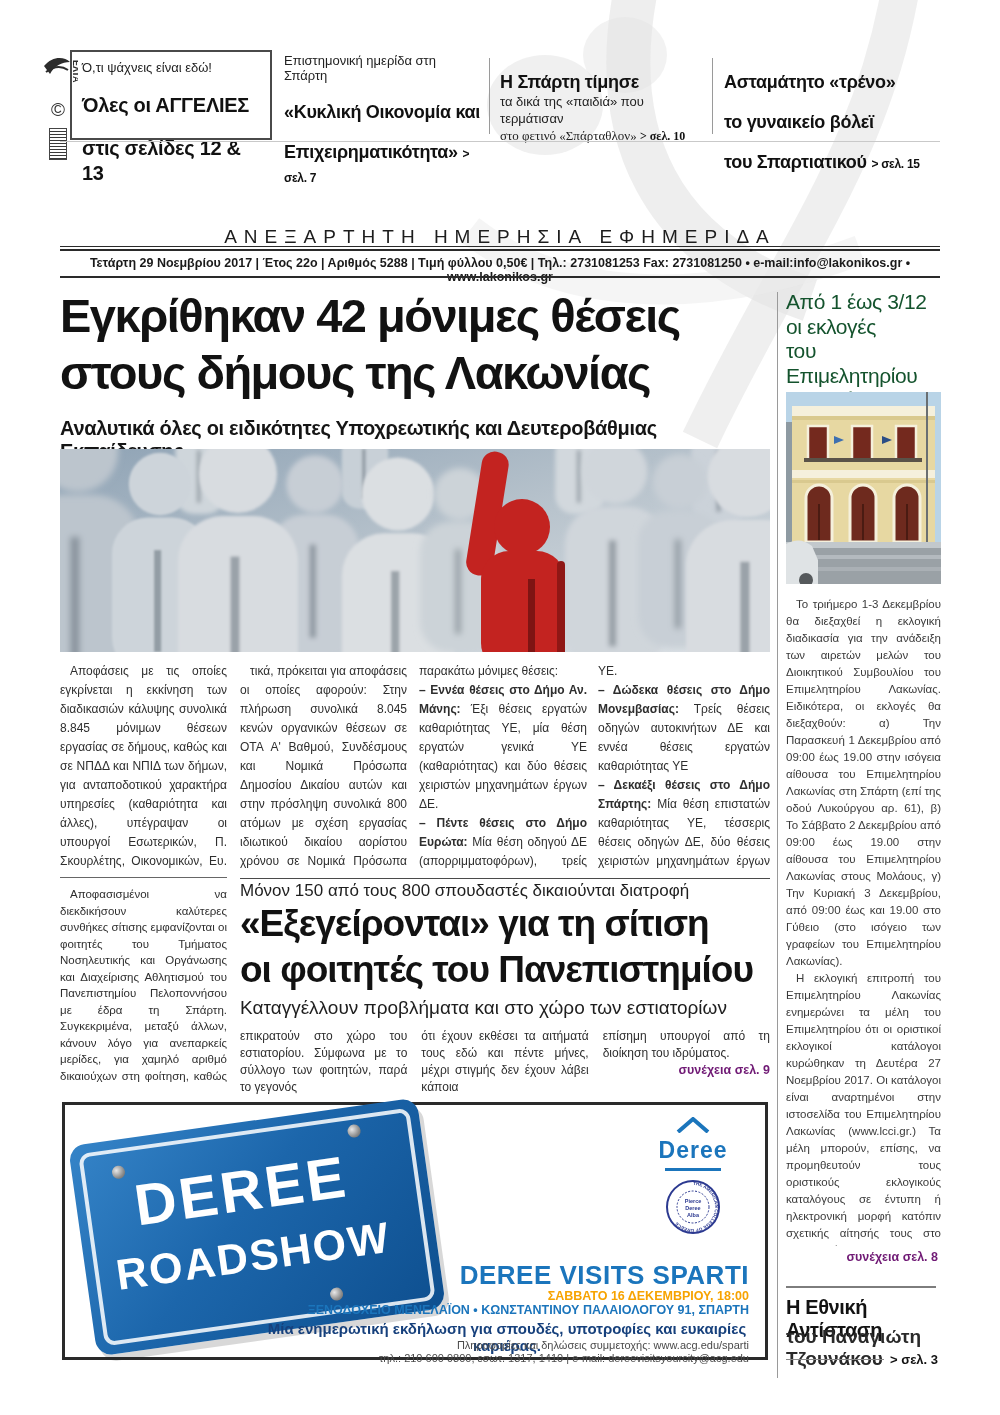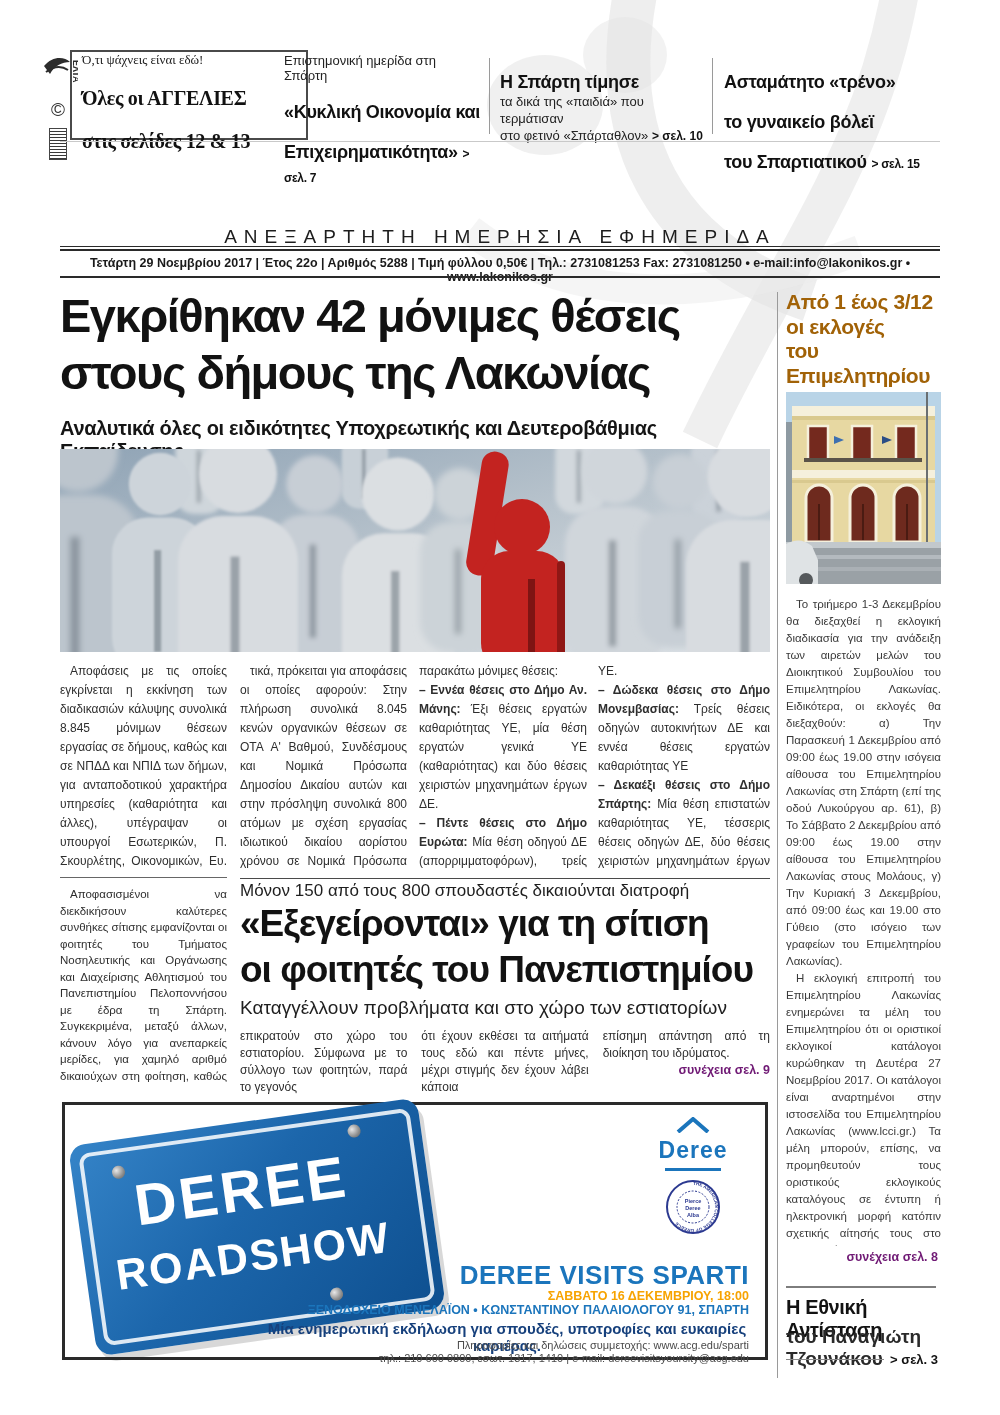--- a/index.html
+++ b/index.html
@@ -16,21 +16,21 @@
   .pageref { font-size:12px; font-weight:700; color:#111; }
   .hline { background:#c9c9c9; height:1px; }
   .vline { background:#9a9a9a; width:1px; }
   .masthead-title { font-family:"Liberation Serif", serif; font-weight:700; font-size:70px; line-height:74px; color:#141414; text-align:center; letter-spacing:1px; white-space:nowrap; }
   .masthead-sub { font-size:19px; letter-spacing:7px; color:#1d1d1d; text-align:center; }
   .dateline { font-size:12.5px; font-weight:700; color:#1a1a1a; text-align:center; }
   .headline { font-weight:800; font-size:47px; line-height:56px; letter-spacing:-1.5px; color:#121212; white-space:nowrap; }
   .subhead { font-size:20px; font-weight:700; letter-spacing:-0.3px; color:#151515; }
   .colblock { overflow:hidden; }
   .sa-headline { font-weight:800; font-size:37px; line-height:46px; letter-spacing:-1px; color:#121212; white-space:nowrap; }
-  .sb-headline { font-weight:700; font-size:21px; line-height:24.5px; letter-spacing:-0.4px; color:#a16207; }
+  .sb-headline { font-weight:400; font-size:21px; line-height:24.5px; letter-spacing:-0.4px; color:#14532d; }
   .sb-body { font-size:11.5px; line-height:17px; color:#3a3a3a; }
   .sb-body p { text-indent:10px; margin:0; }
   .cont { font-weight:700; font-size:12.5px; color:#701a75; text-align:right; }
   .wm { pointer-events:none; }
   
   #ad { border:3px solid #2a2a2a; background:#fff; }
   .plate { position:absolute; left:16px; top:16px; width:352px; height:212px; border-radius:16px;
            background:linear-gradient(135deg,#3584c8 0%,#1c66ab 45%,#0e4f8f 100%);
            transform:rotate(-8deg); box-shadow:4px 7px 0 rgba(40,40,40,0.18); }
   .plate-inner { position:absolute; inset:9px; border:4px solid rgba(255,255,255,0.85); border-radius:11px; }
@@ -61,38 +61,38 @@
   <div class="abs" style="left:31px;top:52px;width:54px;height:168px;display:flex;flex-direction:column;align-items:center;gap:7px;">
     <svg width="40" height="40" viewBox="0 0 40 40">
       <path d="M6,14 C14,4 26,4 32,10 C24,10 16,14 12,22 Z" fill="#2c2c2c"></path>
       <path d="M8,20 C16,14 24,14 30,18" stroke="#2c2c2c" stroke-width="2" fill="none"></path>
       <text x="35" y="8" transform="rotate(90 35 8)" font-size="9" font-weight="bold" fill="#2c2c2c">ΕΛΤΑ</text>
     </svg>
     <div style="font-size:19px;color:#333;">©</div>
     <div style="width:18px;height:32px;border:1px solid #444;background:repeating-linear-gradient(0deg,#3a3a3a 0 1px,#fff 1px 3px);"></div>
   </div>
 
-  <div class="abs" style="left:70px;top:50px;width:238px;height:90px;border:2px solid #4a4a4a;padding:0 10px;font-family:Liberation Serif, serif;">
+  <div class="abs" style="left:70px;top:50px;width:202px;height:90px;border:2px solid #4a4a4a;padding:8px 10px;">
     <div class="kick">Ό,τι ψάχνεις είναι εδώ!</div>
     <div class="teaser-title" style="font-size:20px;line-height:25px;">Όλες οι ΑΓΓΕΛΙΕΣ</div>
     <div class="teaser-title" style="font-size:20px;line-height:25px;">στις σελίδες 12 &amp; 13</div>
   </div>
 
   <div class="abs" style="left:284px;top:53px;width:198px;">
     <div class="kick">Επιστημονική ημερίδα στη Σπάρτη</div>
     <div class="teaser-title">«Κυκλική Οικονομία και</div>
     <div class="teaser-title"><span>Επιχειρηματικότητα»</span> <span class="pageref">&gt; σελ. 7</span></div>
   </div>
 
   <div class="abs vline" style="left:489px;top:58px;height:76px;"></div>
 
   <div class="abs" style="left:500px;top:53px;width:206px;">
     <div class="teaser-title">Η Σπάρτη τίμησε</div>
     <div class="kick" style="line-height:17px;">τα δικά της «παιδιά» που τερμάτισαν</div>
-    <div class="kick" style="line-height:17px;"><span>στο φετινό «Σπάρταθλον»</span> <span class="pageref">&gt; σελ. 10</span></div>
+    <div class="kick" style="line-height:17px;font-family:Liberation Serif, serif;"><span>στο φετινό «Σπάρταθλον»</span> <span class="pageref">&gt; σελ. 10</span></div>
   </div>
 
   <div class="abs vline" style="left:712px;top:58px;height:76px;"></div>
 
   <div class="abs" style="left:724px;top:53px;width:218px;">
     <div class="teaser-title">Ασταμάτητο «τρένο»</div>
     <div class="teaser-title">το γυναικείο βόλεϊ</div>
     <div class="teaser-title"><span>του Σπαρτιατικού</span> <span class="pageref">&gt; σελ. 15</span></div>
   </div>
 
@@ -187,21 +187,21 @@
     <div class="sa-headline">οι φοιτητές του Πανεπιστημίου</div>
     <div style="font-size:19px;color:#1e1e1e;margin-top:4px;">Καταγγέλλουν προβλήματα και στο χώρο των εστιατορίων</div>
     <div style="display:flex;gap:14px;margin-top:9px;">
       <div class="bodytext jt" style="flex:1;font-size:12px;line-height:17px;">
           <p class="runin">επικρατούν στο χώρο του εστιατορίου. Σύμφωνα με το σύλλογο των φοιτητών, παρά το γεγονός</p>
         </div>
       <div class="bodytext jt" style="flex:1;font-size:12px;line-height:17px;">
           <p class="runin">ότι έχουν εκθέσει τα αιτήματά τους εδώ και πέντε μήνες, μέχρι στιγμής δεν έχουν λάβει κάποια</p>
         </div>
       <div class="bodytext" style="flex:1;font-size:12px;line-height:17px;">
-        <p class="runin jt">επίσημη απάντηση από τη διοίκηση του ιδρύματος.</p>
+        <p class="runin jt">επίσημη υπουργοί από τη διοίκηση του ιδρύματος.</p>
         <div class="cont">συνέχεια σελ. 9</div>
       </div>
     </div>
   </div>
 
   <div id="ad" class="abs" style="left:62px;top:1102px;width:706px;height:258px;">
     <div class="plate">
       <div class="plate-inner"></div>
       <div class="screw" style="left:40px;top:26px;"></div>
       <div class="screw" style="right:60px;top:18px;"></div>

